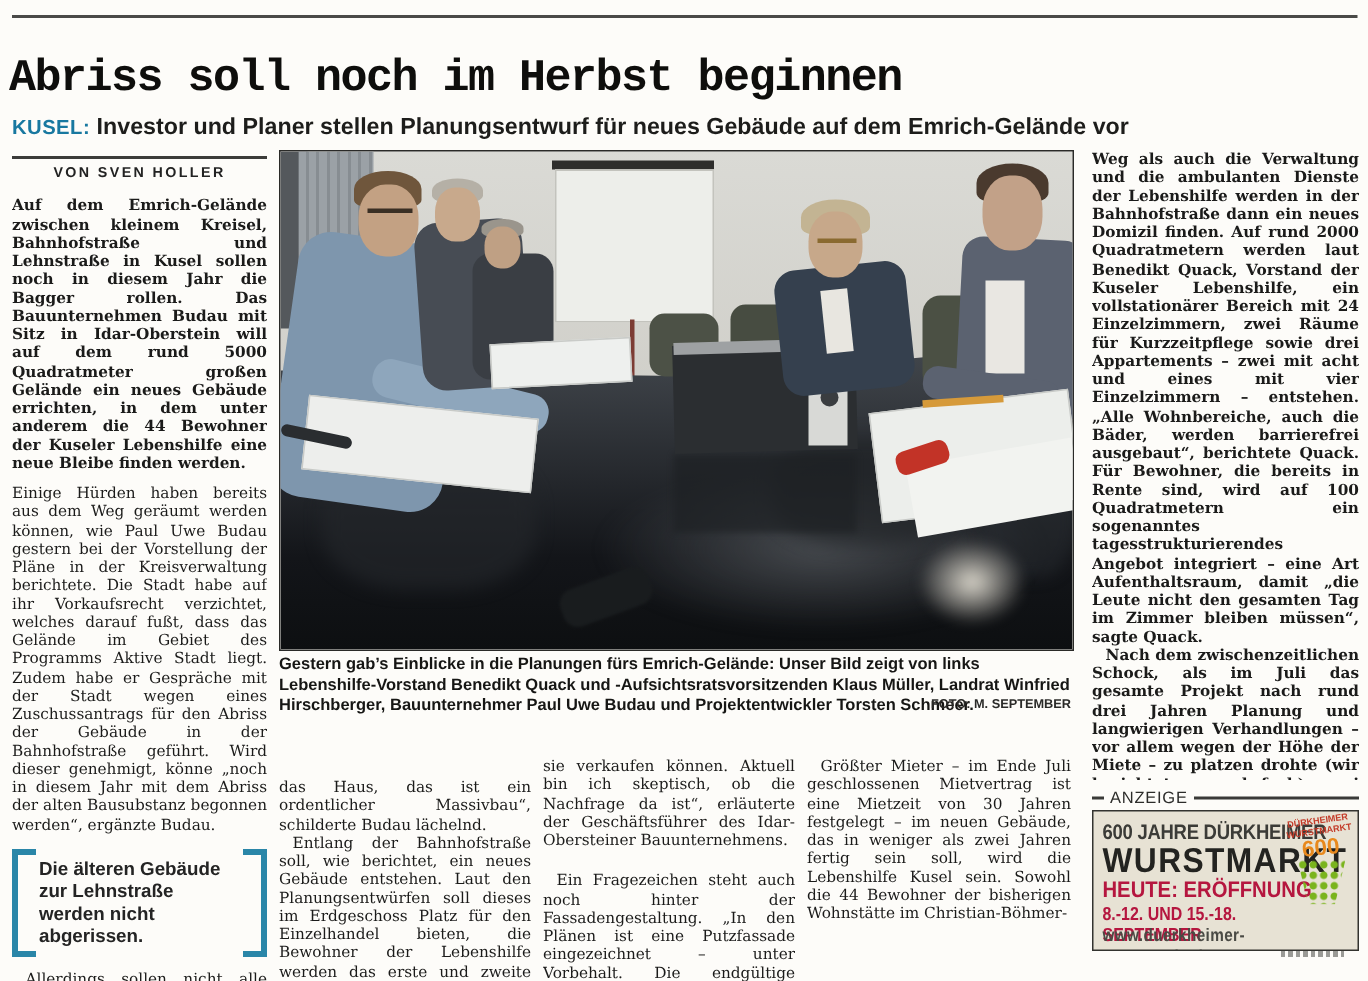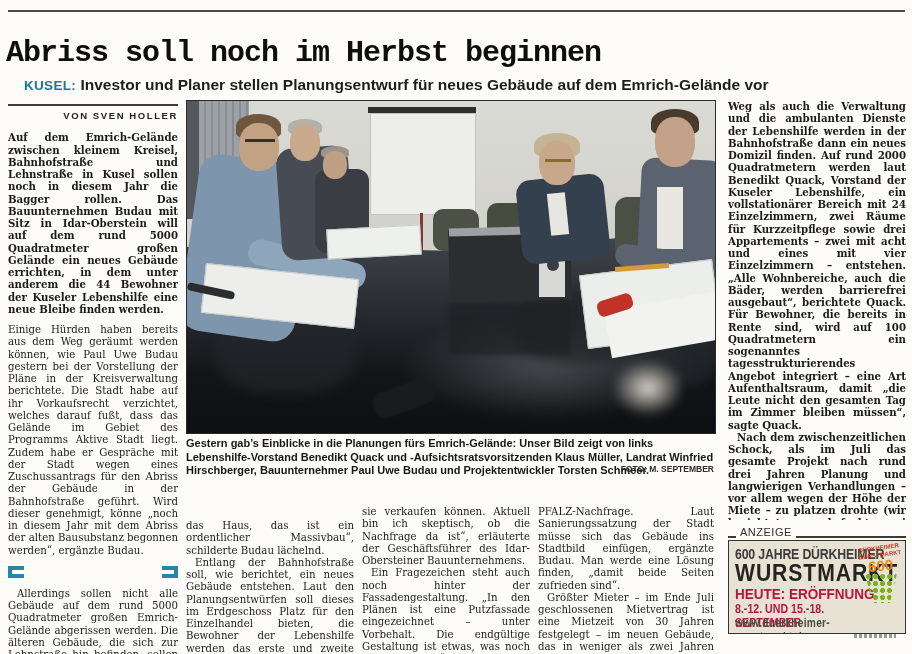--- a/index.html
+++ b/index.html
@@ -5,37 +5,37 @@
   html,body{margin:0;padding:0;}
   body{width:912px;height:654px;overflow:hidden;background:#fdfcf9;
        font-family:"Liberation Sans",sans-serif;color:#1c1c1c;position:relative;}
   .abs{position:absolute;}
 
   
   #top-rule{left:8px;top:10px;width:897px;height:2px;background:#4a4a48;}
   #headline{left:6px;top:18px;width:860px;font-family:Liberation Mono, monospace;
             font-weight:bold;font-size:30px;letter-spacing:-1px;color:#0e0e0c;line-height:1.05;}
   #subhead{left:8px;top:76px;width:880px;font-size:15.5px;font-weight:600;color:#1d1d1b;}
-  #subhead .kicker{color:#1878a0;font-weight:bold;font-size:13.5px;letter-spacing:.3px;margin-left:16px;}
+  #subhead .kicker{color:#1878a0;font-weight:bold;font-size:13.5px;letter-spacing:.3px;}
 
   
   .col{position:absolute;text-align:justify;font-family:"DejaVu Serif",serif;
        font-size:10.2px;line-height:12.25px;color:#1b1b1a;overflow:hidden;}
   .col p{margin:0 0 9px 0;}
   .col p.ind{text-indent:9px;margin:0;}
   #col1{left:8px;top:104px;width:170px;height:550px;}
   #col2{left:186px;top:520px;width:168px;height:148px;}
   #col3{left:362px;top:506px;width:168px;height:148px;}
   #col4{left:538px;top:506px;width:176px;height:148px;}
   #col5{left:728px;top:100px;width:178px;height:420px;font-weight:bold;}
   .lead{font-weight:bold;}
 
   #byline-rule{width:170px;height:2px;background:#3c3c3a;margin:0 0 4px 0;}
   #byline{font-family:"Liberation Sans",sans-serif;font-size:9.5px;font-weight:bold;
-          letter-spacing:1.6px;text-align:right;color:#222;margin-bottom:9px;}
+          letter-spacing:1.6px;text-align:center;color:#222;margin-bottom:9px;}
 
   
   #pull-quote{position:relative;margin:6px 0 10px 0;padding:6px 18px;
       font-family:"Liberation Sans",sans-serif;font-weight:600;font-size:12.5px;
       line-height:15px;text-align:left;color:#242424;}
   .br{position:absolute;top:0;bottom:0;width:12px;}
   .br.l{left:0;border-left:4px solid #2a86a8;border-top:4px solid #2a86a8;border-bottom:4px solid #2a86a8;}
   .br.r{right:0;border-right:4px solid #2a86a8;border-top:4px solid #2a86a8;border-bottom:4px solid #2a86a8;}
 
   
@@ -96,21 +96,21 @@
   .ph-refl2{left:328px;top:190px;width:122px;height:72px;background:#1f2225;border-radius:40%;filter:blur(6px);opacity:.6;}
   .ph-refl3{left:468px;top:200px;width:62px;height:84px;background:#2a2e33;border-radius:40%;filter:blur(5px);opacity:.5;}
   .ph-obj{left:186px;top:284px;width:62px;height:26px;background:#191c1e;border-radius:10px;transform:rotate(-20deg);filter:blur(1px);}
 
   
   #caption{left:186px;top:437px;width:528px;font-size:11px;font-weight:bold;
            line-height:13.5px;color:#161614;}
   #photo-credit{position:absolute;right:0;bottom:1px;font-size:8.5px;font-weight:bold;color:#2a2a28;}
 
   
-  #anzeige-row{left:728px;top:526px;width:178px;display:flex;align-items:flex-end;gap:4px;
+  #anzeige-row{left:728px;top:526px;width:178px;display:flex;align-items:center;gap:4px;
        font-size:11px;letter-spacing:.5px;color:#2c2c2a;}
   #anzeige-row .dash{height:2px;background:#3a3a38;}
   #anzeige-row .dash.s{width:8px;}
   #anzeige-row .dash.f{flex:1;}
   #ad-box{left:728px;top:540px;width:176px;height:92px;background:#e7e2d4;border:1px solid #33332f;
       overflow:hidden;}
   #ad-box .l1{position:absolute;left:6px;top:5px;font-size:14px;font-weight:bold;color:#3b3b37;
       transform:scaleX(.88);transform-origin:left;letter-spacing:-.2px;}
   #ad-box .l2{position:absolute;left:6px;top:19px;font-size:23px;font-weight:bold;color:#232320;
       transform:scaleX(.92);transform-origin:left;letter-spacing:1px;}
@@ -143,20 +143,21 @@
   <span>Investor und Planer stellen Planungsentwurf für neues Gebäude auf dem Emrich-Gelände vor</span>
 </div>
 
 <div class="col" id="col1">
   <div id="byline-rule"></div>
   <div id="byline">VON SVEN HOLLER</div>
   <p class="lead">Auf dem Emrich-Gelände zwischen kleinem Kreisel, Bahnhofstraße und Lehnstraße in Kusel sollen noch in diesem Jahr die Bagger rollen. Das Bauunternehmen Budau mit Sitz in Idar-Oberstein will auf dem rund 5000 Quadratmeter großen Gelände ein neues Gebäude errichten, in dem unter anderem die 44 Bewohner der Kuseler Lebenshilfe eine neue Bleibe finden werden.</p>
   <p>Einige Hürden haben bereits aus dem Weg geräumt werden können, wie Paul Uwe Budau gestern bei der Vorstellung der Pläne in der Kreisverwaltung berichtete. Die Stadt habe auf ihr Vorkaufsrecht verzichtet, welches darauf fußt, dass das Gelände im Gebiet des Programms Aktive Stadt liegt. Zudem habe er Gespräche mit der Stadt wegen eines Zuschussantrags für den Abriss der Gebäude in der Bahnhofstraße geführt. Wird dieser genehmigt, könne „noch in diesem Jahr mit dem Abriss der alten Bausubstanz begonnen werden“, ergänzte Budau.</p>
   <div id="pull-quote">
     <span class="br l"></span>
+    <span>Die älteren Gebäude zur Lehnstraße werden nicht abgerissen.</span>
     <span class="br r"></span>
   </div>
   <p class="ind">Allerdings sollen nicht alle Gebäude auf dem rund 5000 Quadratmeter großen Emrich-Gelände abgerissen werden. Die älteren Gebäude, die sich zur Lehnstraße hin befinden, sollen zunächst stehen bleiben. „Das Grundstück haben wir erworben, das Gebäude werden wir versuchen zu erhalten. Mir gefällt</p>
 </div>
 
 <div class="abs" id="photo">
   <div class="ph-window"></div>
   <div class="ph-blinds"></div>
   <div class="ph-screen-bar"></div>
   <div class="ph-screen"></div>
@@ -209,25 +210,24 @@
 <div class="abs" id="caption">
   <span>Gestern gab’s Einblicke in die Planungen fürs Emrich-Gelände: Unser Bild zeigt von links Lebenshilfe-Vorstand Benedikt Quack und -Aufsichtsratsvorsitzenden Klaus Müller, Landrat Winfried Hirschberger, Bauunternehmer Paul Uwe Budau und Projektentwickler Torsten Schmeer.</span>
   <span id="photo-credit">FOTO: M. SEPTEMBER</span>
 </div>
 
 <div class="col" id="col2">
   <p style="margin-bottom:0;">das Haus, das ist ein ordentlicher Massivbau“, schilderte Budau lächelnd.</p>
   <p class="ind">Entlang der Bahnhofstraße soll, wie berichtet, ein neues Gebäude entstehen. Laut den Planungsentwürfen soll dieses im Erdgeschoss Platz für den Einzelhandel bieten, die Bewohner der Lebenshilfe werden das erste und zweite Obergeschoss beziehen. Unklar ist, ob in der dritten Etage noch Eigentumswohnungen gebaut werden. „Wir werden diese nur bauen, wenn wir</p>
 </div>
 <div class="col" id="col3">
-  <p style="margin-bottom:0;">sie verkaufen können. Aktuell bin ich skeptisch, ob die Nachfrage da ist“, erläuterte der Geschäftsführer des Idar-Obersteiner Bauunternehmens.</p>
+  <p style="margin-bottom:15px;">sie verkaufen können. Aktuell bin ich skeptisch, ob die Nachfrage da ist“, erläuterte der Geschäftsführer des Idar-Obersteiner Bauunternehmens.</p>
   <p class="ind">Ein Fragezeichen steht auch noch hinter der Fassadengestaltung. „In den Plänen ist eine Putzfassade eingezeichnet – unter Vorbehalt. Die endgültige Gestaltung ist etwas, was noch passieren wird“, antwortete der Projektentwickler Torsten Schmeer, Teilhaber der Saarbrücker Firma RS-Immobilien, auf RHEIN-</p>
 </div>
 <div class="col" id="col4">
-  <p style="margin-bottom:0;">PFALZ-Nachfrage. Laut Sanierungssatzung der Stadt müsse sich das Gebäude ins Stadtbild einfügen, ergänzte Budau. Man werde eine Lösung finden, „damit beide Seiten zufrieden sind“.</p>
   <p class="ind">Größter Mieter – im Ende Juli geschlossenen Mietvertrag ist eine Mietzeit von 30 Jahren festgelegt – im neuen Gebäude, das in weniger als zwei Jahren fertig sein soll, wird die Lebenshilfe Kusel sein. Sowohl die 44 Bewohner der bisherigen Wohnstätte im Christian-Böhmer-</p>
 </div>
 
 <div class="col" id="col5">
   <p style="margin-bottom:0;">Weg als auch die Verwaltung und die ambulanten Dienste der Lebenshilfe werden in der Bahnhofstraße dann ein neues Domizil finden. Auf rund 2000 Quadratmetern werden laut Benedikt Quack, Vorstand der Kuseler Lebenshilfe, ein vollstationärer Bereich mit 24 Einzelzimmern, zwei Räume für Kurzzeitpflege sowie drei Appartements – zwei mit acht und eines mit vier Einzelzimmern – entstehen. „Alle Wohnbereiche, auch die Bäder, werden barrierefrei ausgebaut“, berichtete Quack. Für Bewohner, die bereits in Rente sind, wird auf 100 Quadratmetern ein sogenanntes tagesstrukturierendes Angebot integriert – eine Art Aufenthaltsraum, damit „die Leute nicht den gesamten Tag im Zimmer bleiben müssen“, sagte Quack.</p>
   <p class="ind">Nach dem zwischenzeitlichen Schock, als im Juli das gesamte Projekt nach rund drei Jahren Planung und langwierigen Verhandlungen – vor allem wegen der Höhe der Miete – zu platzen drohte (wir berichteten mehrfach), sei man mit dem neuen Investor einen großen Schritt nach vorne gegangen, lobte der Kuseler Lebenshilfe-Vorstand Budau und Schmeer für deren Engagement.</p>
 </div>
 
 <div class="abs" id="anzeige-row">
   <span class="dash s"></span>

